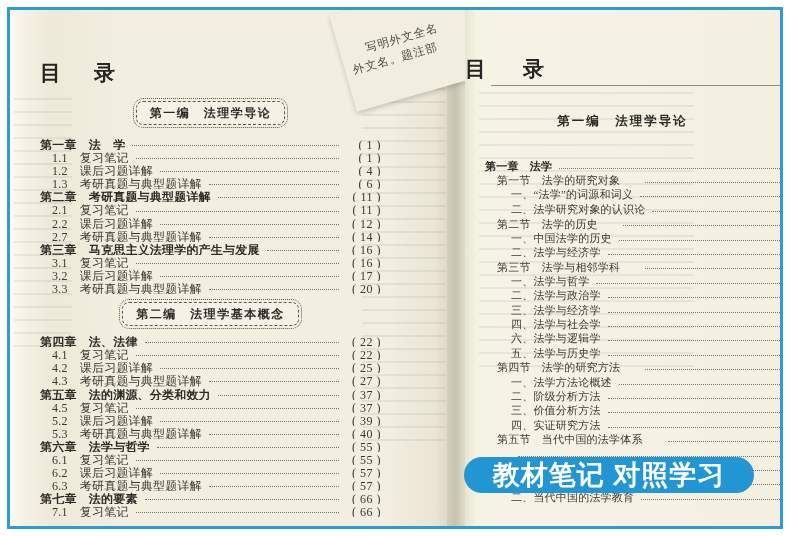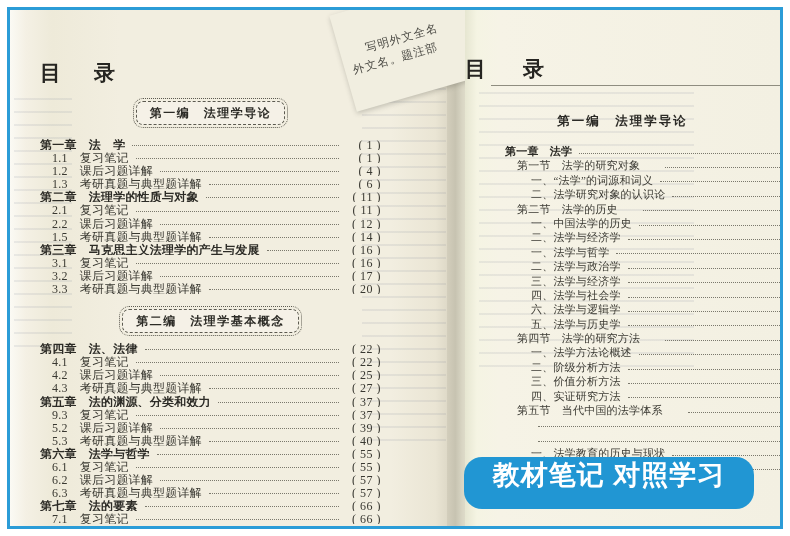--- a/index.html
+++ b/index.html
@@ -23,21 +23,21 @@
     letter-spacing:6px;white-space:pre;
   }
   .lp-title{margin-top:49px;height:27px;}
   .part-box{
     display:table;margin:15px auto 12px auto;
     border:1px dashed #5c5a50;outline:1.5px dotted #5c5a50;outline-offset:2.5px;
     border-radius:7px;padding:2.5px 13px;
     font-size:12px;font-weight:700;color:#2c2b26;letter-spacing:1.5px;
     background:rgba(255,255,255,.22);white-space:nowrap;
   }
-  .part-box.second{margin:15px auto 8px auto;}
+  .part-box.second{margin:8px auto 8px auto;}
   
   .row{display:flex;align-items:baseline;white-space:nowrap;overflow:hidden;}
   .lp-content .row{height:13.1px;font-size:12px;}
   .lbl{flex:0 0 auto;letter-spacing:.2px;}
   .leader{
     flex:1 1 auto;min-width:8px;align-self:center;
     border-bottom:1.4px dotted #7a786c;margin:4px 4px 0 7px;
   }
   .pg{flex:0 0 38px;text-align:right;letter-spacing:.5px;}
   .lv-c>.lbl,.lv-ch>.lbl{font-weight:700;color:#2c2b26;}
@@ -61,35 +61,35 @@
     position:absolute;left:455px;top:0;bottom:0;right:0;z-index:3;
     background:linear-gradient(90deg,#e6e6d1 0,#f5f4e3 12px,#f6f3e6 34px,#f3f0e2 100%);
   }
   .rp-content{position:absolute;left:0;right:0;top:0;color:#3a3932;}
   .rp-title{margin-top:45px;height:26px;letter-spacing:8px;}
   .rp-rule{border-bottom:1px solid #8f8d80;margin:4px 0 0 26px;}
   .part-heading{
     margin-top:27px;height:16px;text-align:center;
     font-weight:700;font-size:12.5px;letter-spacing:2px;color:#2c2b26;
   }
-  .rp-list{margin-top:15px;padding-left:40px;}
+  .rp-list{margin-top:30px;padding-left:20px;}
   .rp-list .row{height:14.4px;font-size:11px;}
   .rp-list .leader{margin-right:0;}
   .lv-sec{padding-left:12px;gap:18px;}
-  .lv-item{padding-left:26px;}
+  .lv-item{padding-left:26px;align-items:center;}
   
   .ghost{
     position:absolute;z-index:0;pointer-events:none;
     background:repeating-linear-gradient(180deg,rgba(105,115,140,.11) 0 1.6px,transparent 1.6px 13px);
     filter:blur(.7px);
   }
   .page-left .ghost,.page-right .ghost{z-index:0;}
   
   .banner{
-    position:absolute;left:454px;top:447px;width:290px;height:52px;z-index:10;
+    position:absolute;left:454px;top:447px;width:290px;height:36px;z-index:10;
     border-radius:18px;background:#2196d3;
     color:#ffffff;font-family:"Liberation Sans","DejaVu Sans",sans-serif;
     font-weight:700;font-size:27px;line-height:37px;text-align:center;
     letter-spacing:1px;white-space:nowrap;
   }
 </style>
 </head>
 <body>
 
 <div class="photo">
@@ -116,36 +116,36 @@
             <span class="lbl">1.2　课后习题详解</span>
             <span class="leader"></span>
             <span class="pg">( 4 )</span>
           </div>
           <div class="row lv-s">
             <span class="lbl">1.3　考研真题与典型题详解</span>
             <span class="leader"></span>
             <span class="pg">( 6 )</span>
           </div>
           <div class="row lv-c">
-            <span class="lbl">第二章　法理学的性质与对象</span>
+            <span class="lbl">第二章　考研真题与典型题详解</span>
             <span class="leader"></span>
             <span class="pg">( 11 )</span>
           </div>
           <div class="row lv-s">
             <span class="lbl">2.1　复习笔记</span>
             <span class="leader"></span>
             <span class="pg">( 11 )</span>
           </div>
           <div class="row lv-s">
             <span class="lbl">2.2　课后习题详解</span>
             <span class="leader"></span>
             <span class="pg">( 12 )</span>
           </div>
           <div class="row lv-s">
-            <span class="lbl">1.5　考研真题与典型题详解</span>
+            <span class="lbl">2.7　考研真题与典型题详解</span>
             <span class="leader"></span>
             <span class="pg">( 14 )</span>
           </div>
           <div class="row lv-c">
             <span class="lbl">第三章　马克思主义法理学的产生与发展</span>
             <span class="leader"></span>
             <span class="pg">( 16 )</span>
           </div>
           <div class="row lv-s">
             <span class="lbl">3.1　复习笔记</span>
@@ -185,21 +185,21 @@
             <span class="lbl">4.3　考研真题与典型题详解</span>
             <span class="leader"></span>
             <span class="pg">( 27 )</span>
           </div>
           <div class="row lv-c">
             <span class="lbl">第五章　法的渊源、分类和效力</span>
             <span class="leader"></span>
             <span class="pg">( 37 )</span>
           </div>
           <div class="row lv-s">
-            <span class="lbl">9.3　复习笔记</span>
+            <span class="lbl">4.5　复习笔记</span>
             <span class="leader"></span>
             <span class="pg">( 37 )</span>
           </div>
           <div class="row lv-s">
             <span class="lbl">5.2　课后习题详解</span>
             <span class="leader"></span>
             <span class="pg">( 39 )</span>
           </div>
           <div class="row lv-s">
             <span class="lbl">5.3　考研真题与典型题详解</span>
@@ -276,20 +276,24 @@
             <span class="leader"></span>
           </div>
           <div class="row lv-item">
             <span class="lbl">一、中国法学的历史</span>
             <span class="leader"></span>
           </div>
           <div class="row lv-item">
             <span class="lbl">二、法学与经济学</span>
             <span class="leader"></span>
           </div>
+          <div class="row lv-sec">
+            <span class="lbl">第三节　法学与相邻学科</span>
+            <span class="leader"></span>
+          </div>
           <div class="row lv-item">
             <span class="lbl">一、法学与哲学</span>
             <span class="leader"></span>
           </div>
           <div class="row lv-item">
             <span class="lbl">二、法学与政治学</span>
             <span class="leader"></span>
           </div>
           <div class="row lv-item">
             <span class="lbl">三、法学与经济学</span>

